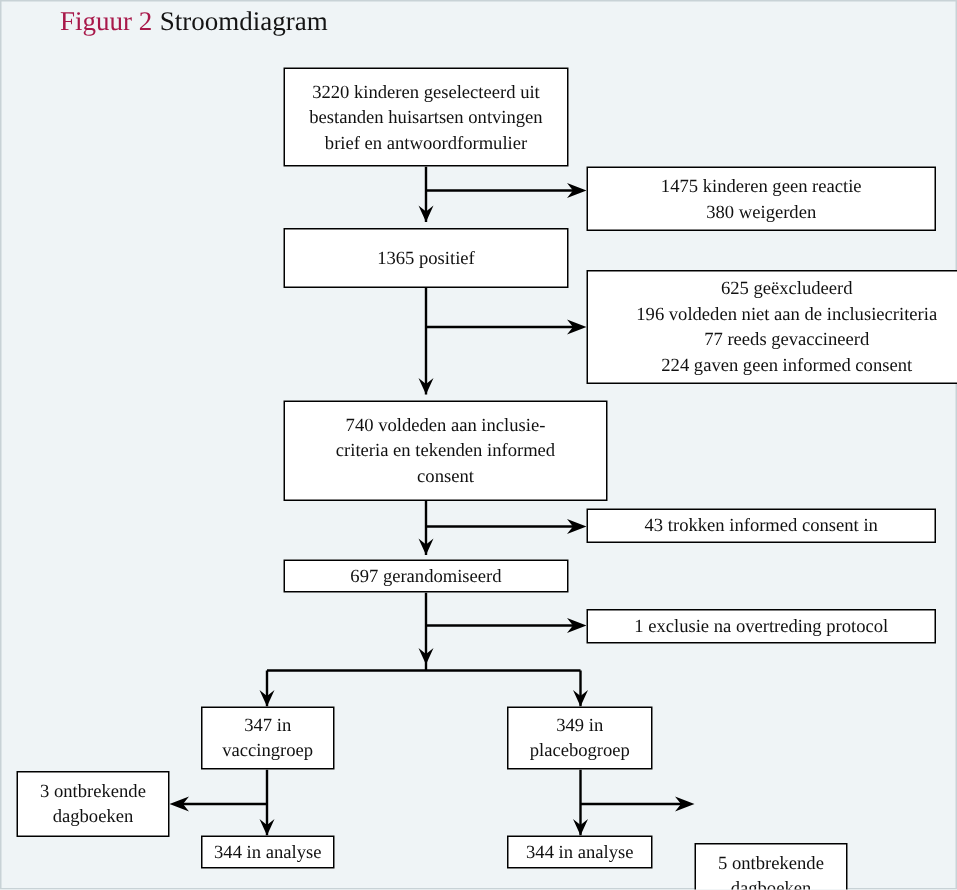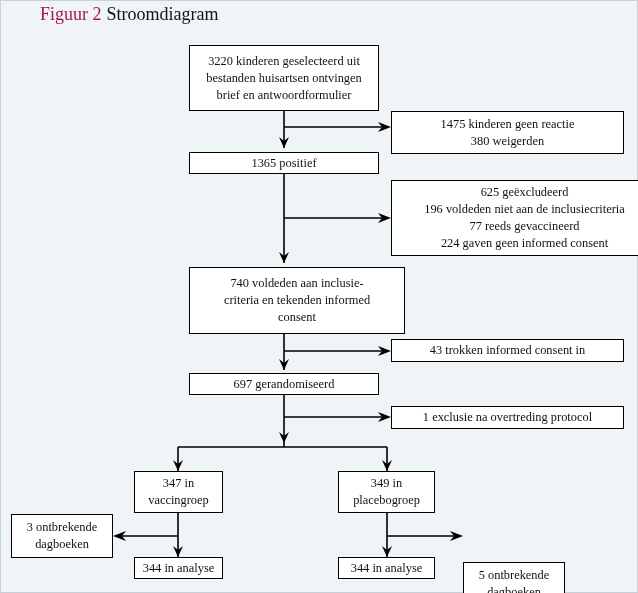--- a/index.html
+++ b/index.html
@@ -129,21 +129,21 @@
     <span class="ln">3220 kinderen geselecteerd uit</span>
     <span class="ln">bestanden huisartsen ontvingen</span>
     <span class="ln">brief en antwoordformulier</span>
   </div>
 
   <div class="node" style="left:390px; top:110px; width:233px; height:43px;">
     <span class="ln">1475 kinderen geen reactie</span>
     <span class="ln">380 weigerden</span>
   </div>
 
-  <div class="node" style="left:188px; top:151px; width:190px; height:22px;">
+  <div class="node" style="left:188px; top:151px; width:190px; height:40px;">
     <span class="ln">1365 positief</span>
   </div>
 
   <div class="node" style="left:390px; top:179px; width:267px; height:76px;">
     <span class="ln">625 geëxcludeerd</span>
     <span class="ln">196 voldeden niet aan de inclusiecriteria</span>
     <span class="ln">77 reeds gevaccineerd</span>
     <span class="ln">224 gaven geen informed consent</span>
   </div>
 

